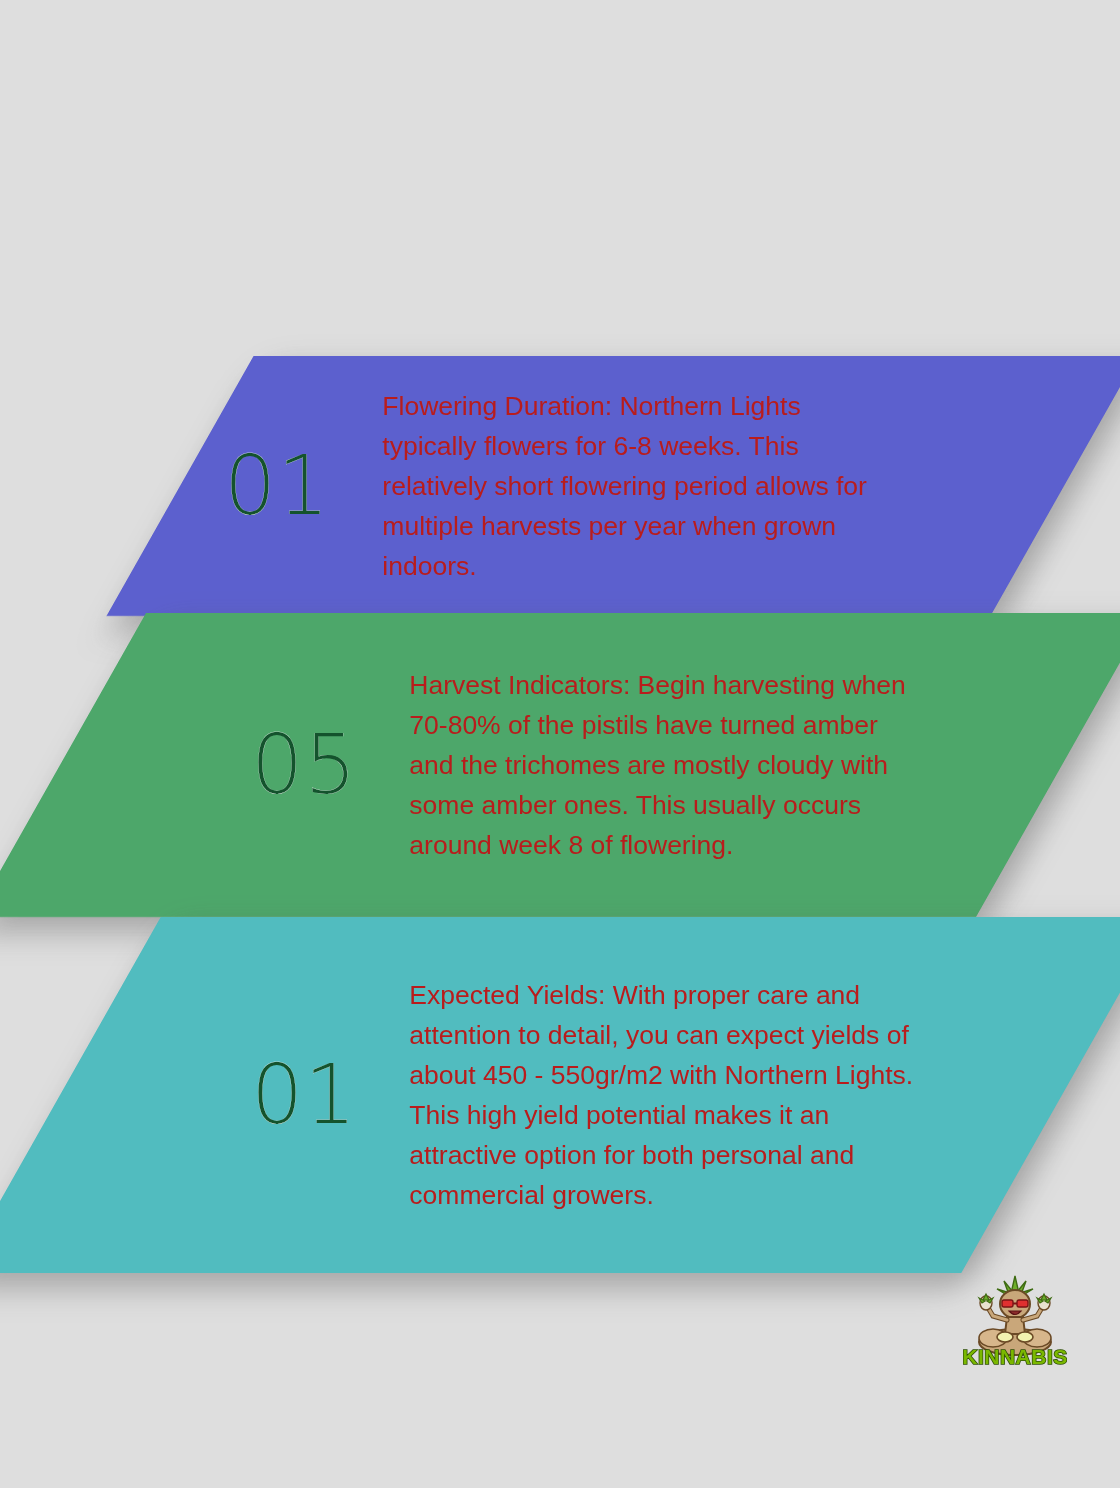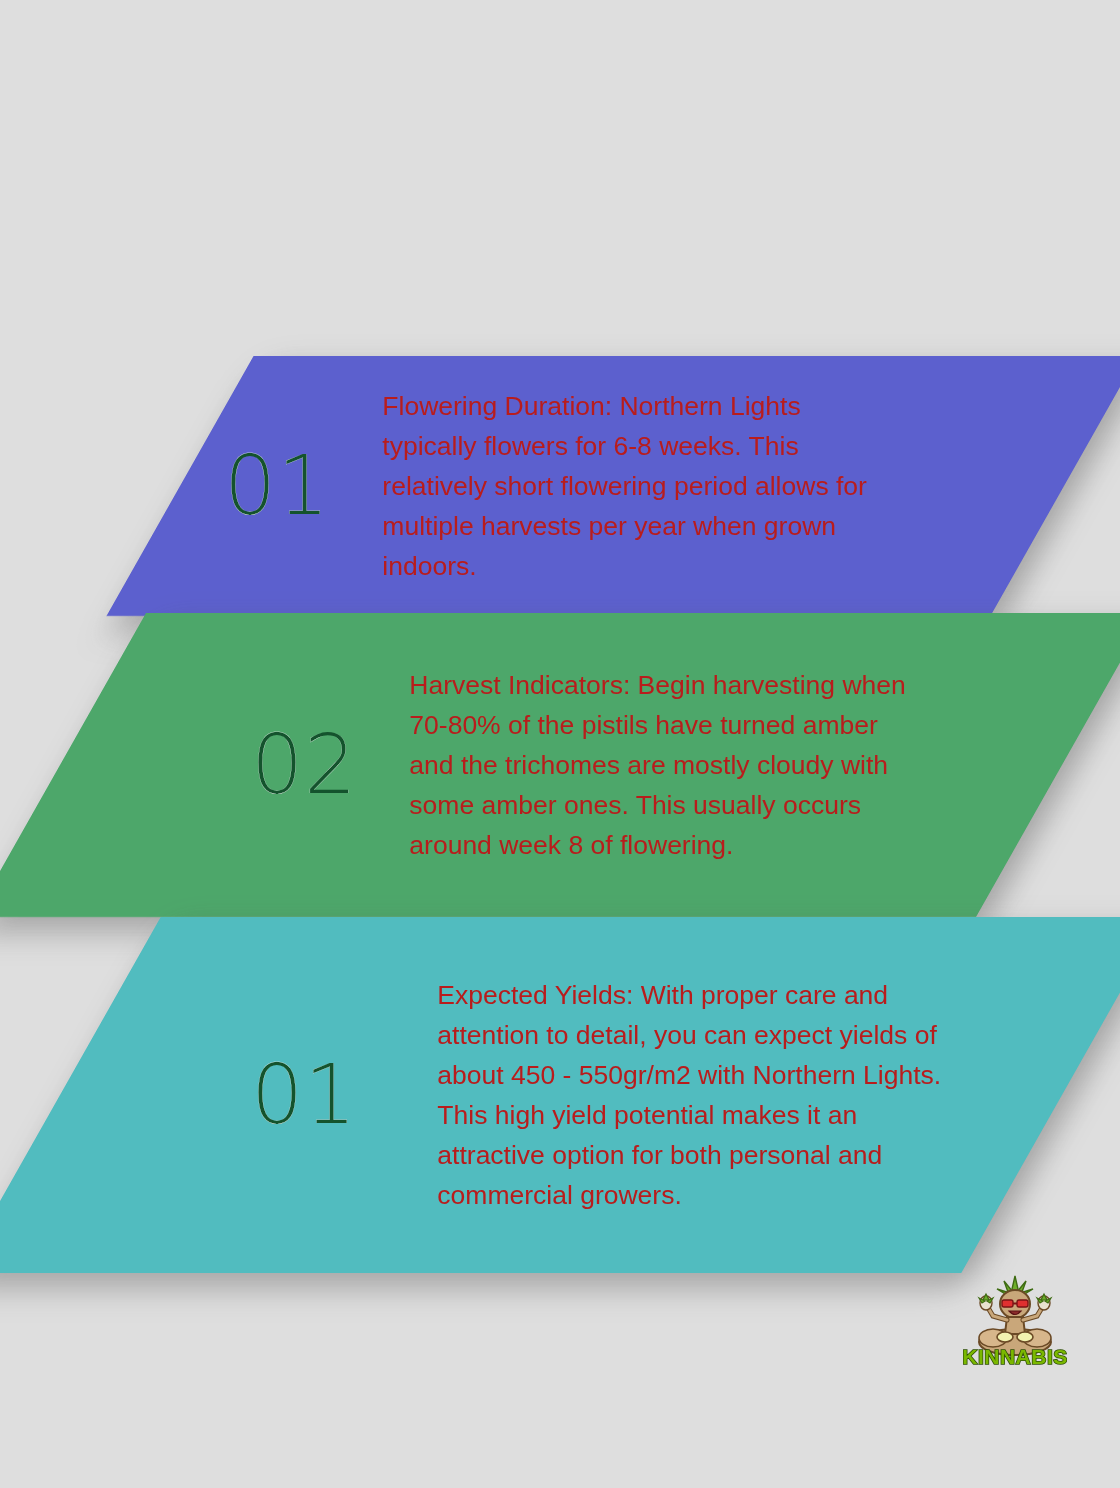--- a/index.html
+++ b/index.html
@@ -122,21 +122,21 @@
 
   
   #step-3 {
     left: 60px;
     top: 917px;
     width: 1002px;
     height: 356px;
   }
   #step-3 .step-shape { background: #51bcbf; }
   #step-3 .step-num { margin-left: 191px; }
-  #step-3 .step-text { margin-left: 80px; width: 505px; }
+  #step-3 .step-text { margin-left: 52px; width: 505px; }
 
   
   .logo {
     position: absolute;
     left: 963px;
     top: 1272px;
     width: 104px;
     height: 100px;
   }
   .logo svg { display: block; }
@@ -162,21 +162,21 @@
       <div class="step-shape" style="background: rgb(92, 96, 206);"></div>
       <div class="step-inner">
         <div class="step-num">01</div>
         <div class="step-text">Flowering Duration: Northern Lights typically flowers for 6-8 weeks. This relatively short flowering period allows for multiple harvests per year when grown indoors.</div>
       </div>
     </div>
 
     <div class="step" id="step-2">
       <div class="step-shape" style="background: rgb(77, 167, 106);"></div>
       <div class="step-inner">
-        <div class="step-num">02</div>
+        <div class="step-num">05</div>
         <div class="step-text">Harvest Indicators: Begin harvesting when 70-80% of the pistils have turned amber and the trichomes are mostly cloudy with some amber ones. This usually occurs around week 8 of flowering.</div>
       </div>
     </div>
 
     <div class="step" id="step-3">
       <div class="step-shape" style="background: rgb(81, 188, 191);"></div>
       <div class="step-inner">
         <div class="step-num">01</div>
         <div class="step-text">Expected Yields: With proper care and attention to detail, you can expect yields of about 450 - 550gr/m2 with Northern Lights. This high yield potential makes it an attractive option for both personal and commercial growers.</div>
       </div>

